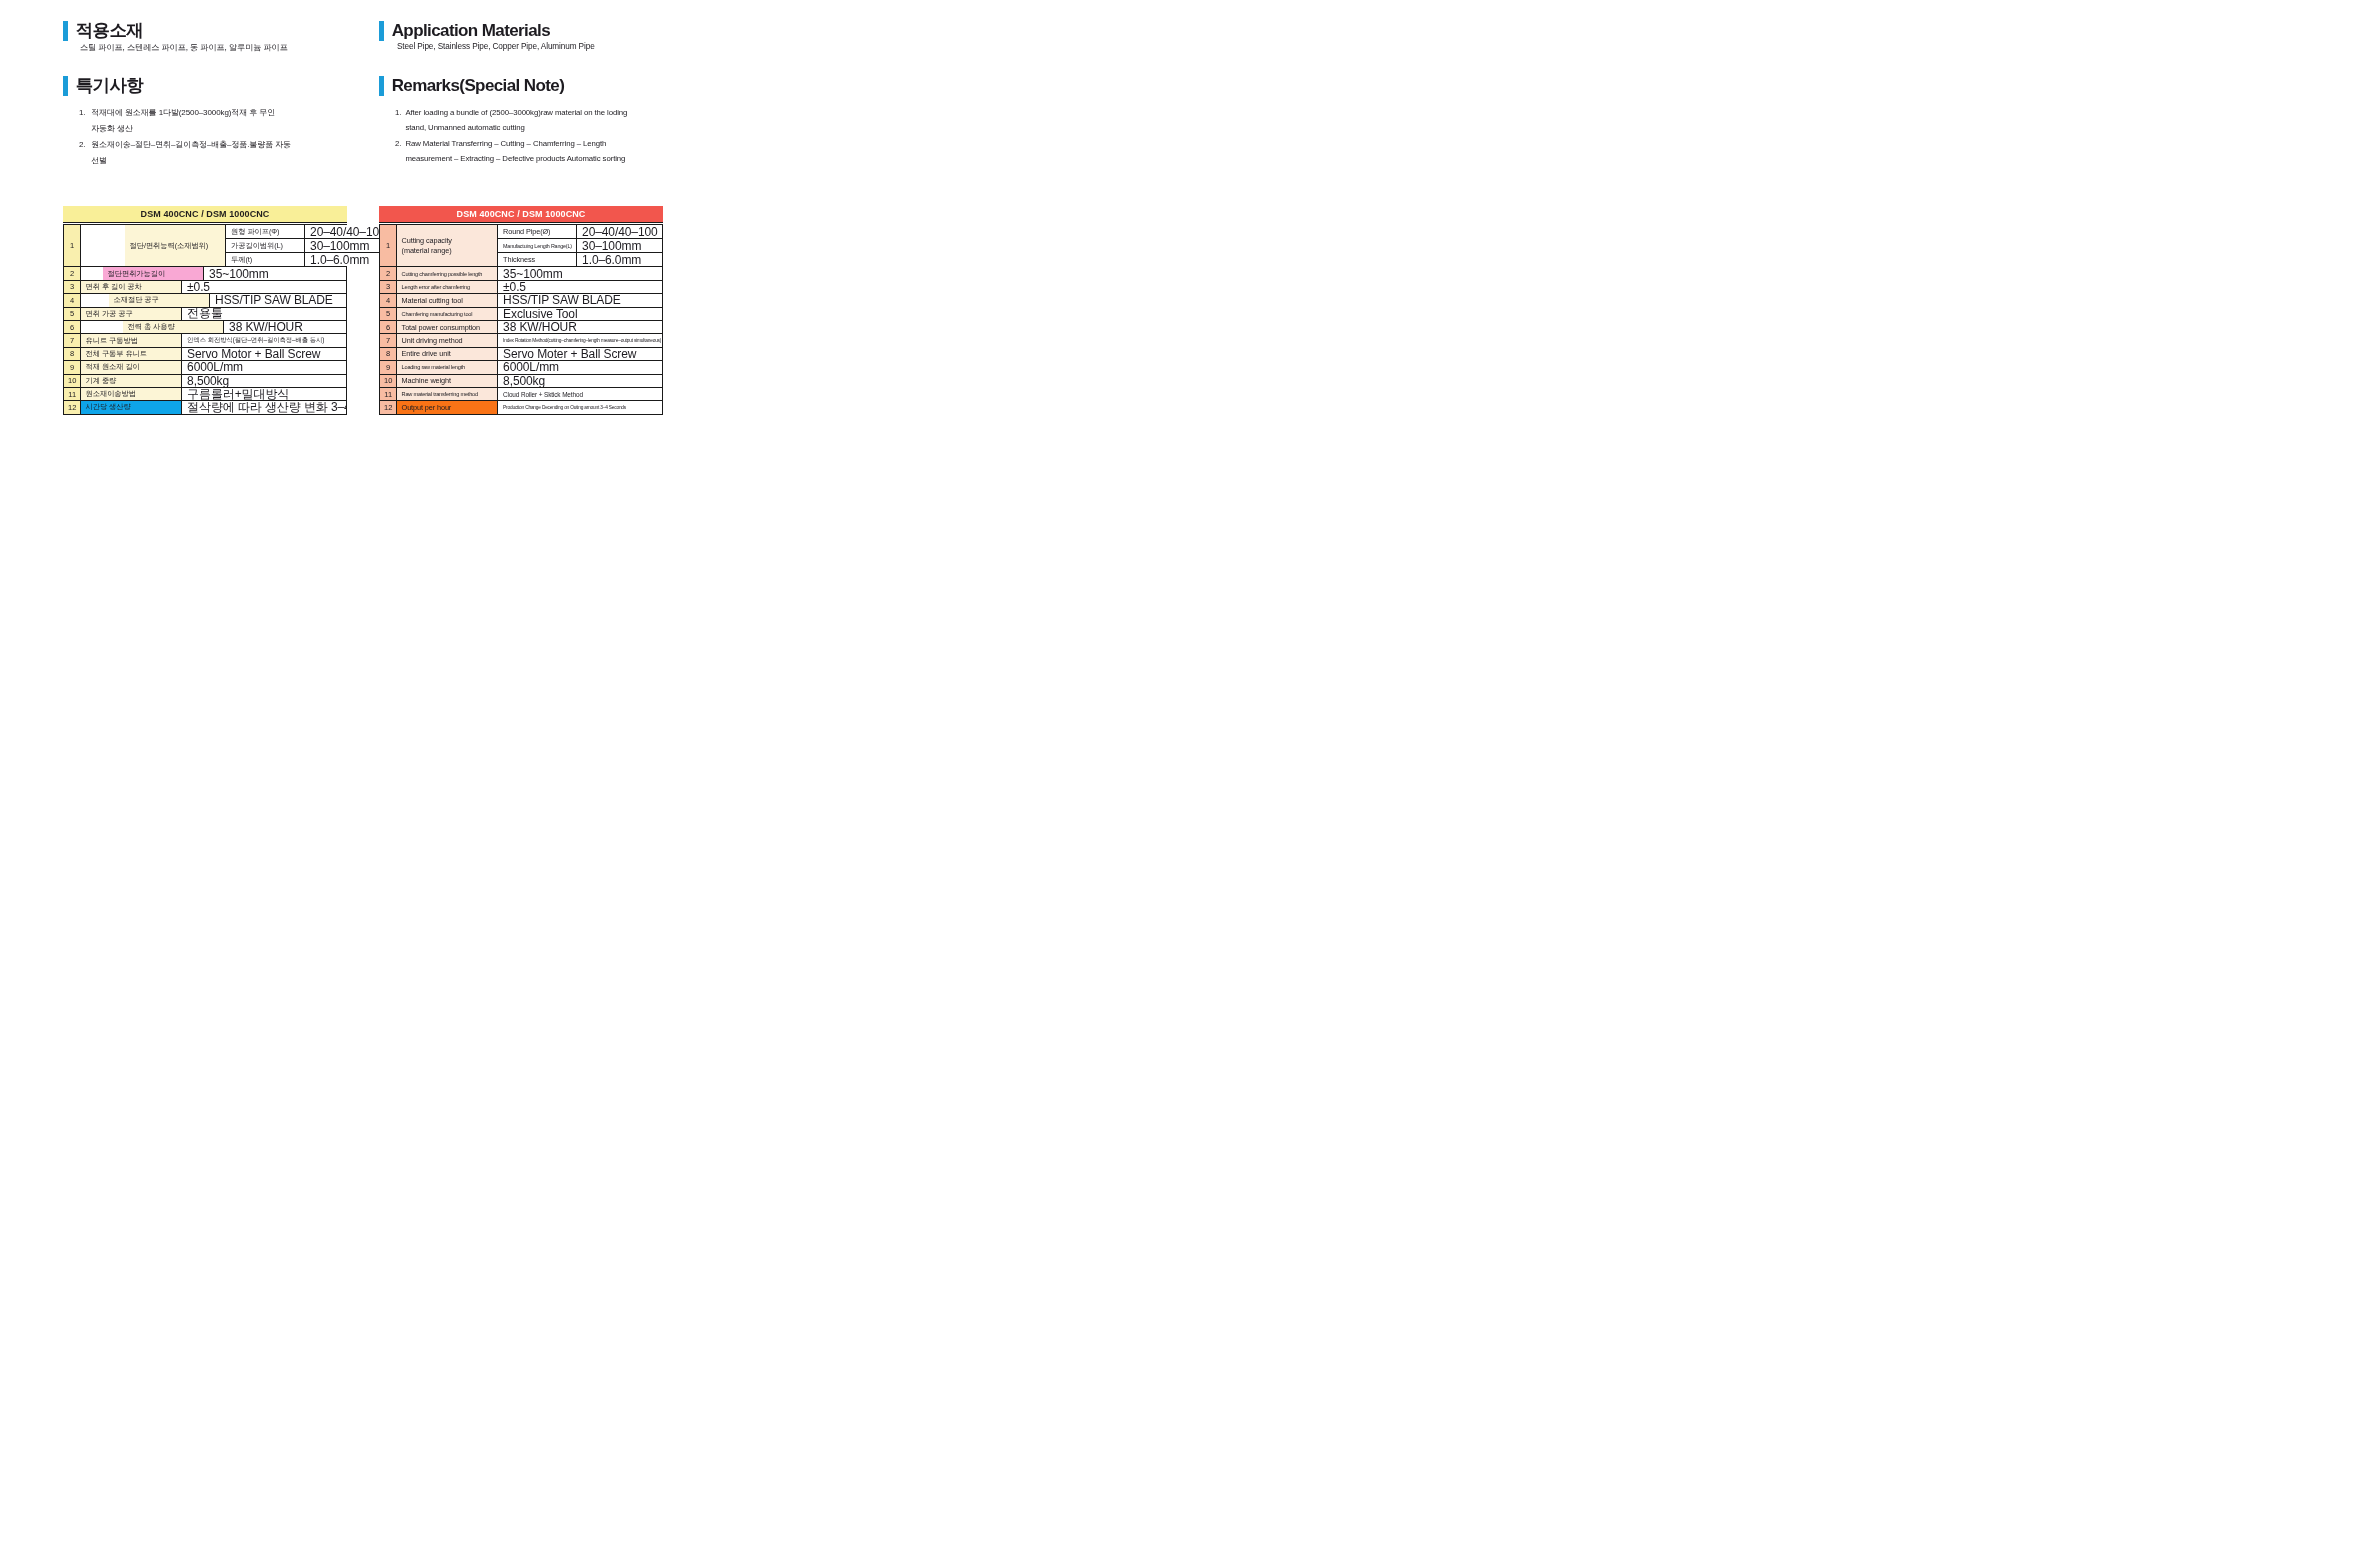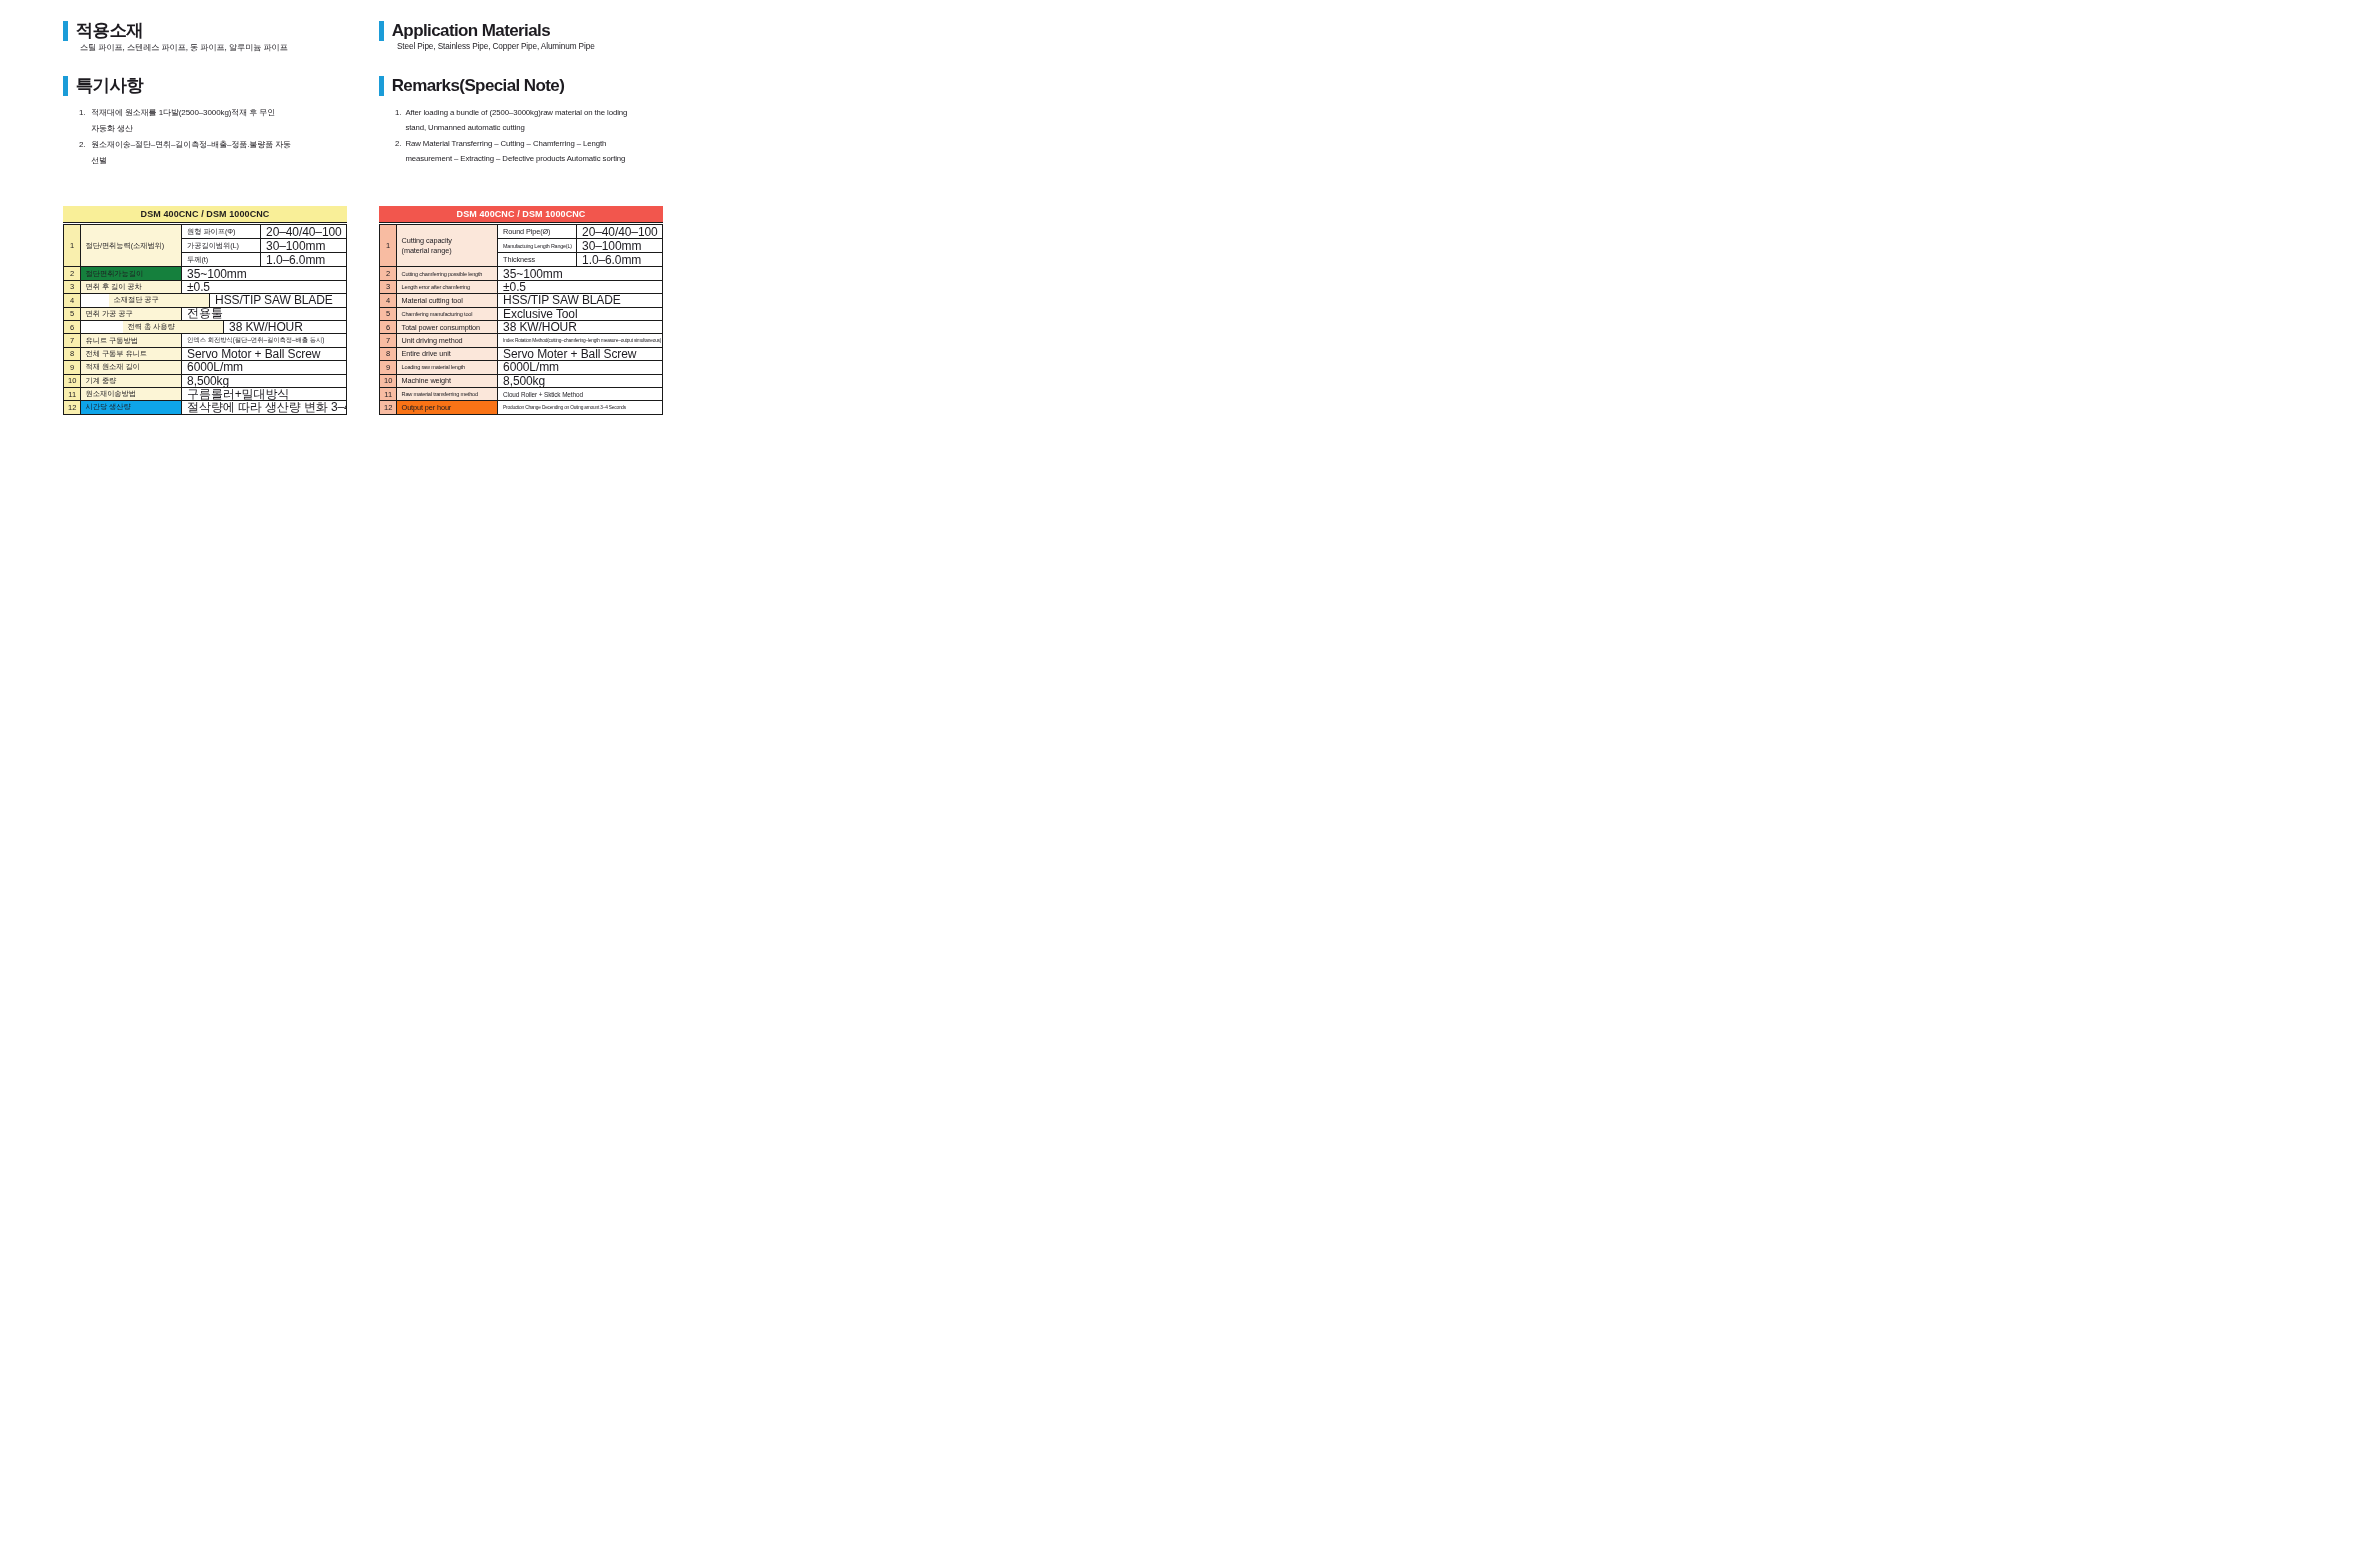--- a/index.html
+++ b/index.html
@@ -94,39 +94,39 @@
       <div class="l2">measurement – Extracting – Defective products Automatic sorting</div>
     </div>
   </div>
 
   <div class="spec-table" id="left-table" style="left: 63px; --line: #1a1a1a;">
       <div class="t-header" style="background: rgb(249, 239, 152); color: rgb(33, 30, 30);">DSM 400CNC / DSM 1000CNC</div>
       <div class="t-rule"></div>
       <div class="t-body">
         <div class="t-row1">
           <div class="cell c-num" style="background: rgb(249, 239, 174);">1</div>
-          <div class="cell c-label" style="background: rgb(252, 245, 214);">절단/면취능력(소재범위)</div>
+          <div class="cell c-label" style="background: rgb(252, 245, 214); margin-left: 44px;">절단/면취능력(소재범위)</div>
           <div class="subrows">
             <div class="subrow">
               <div class="cell c-sub">원형 파이프(Φ)</div>
               <div class="cell c-val">20–40/40–100</div>
             </div>
             <div class="subrow">
               <div class="cell c-sub">가공길이범위(L)</div>
               <div class="cell c-val">30–100mm</div>
             </div>
             <div class="subrow">
               <div class="cell c-sub">두께(t)</div>
               <div class="cell c-val">1.0–6.0mm</div>
             </div>
           </div>
         </div>
         <div class="t-row">
           <div class="cell c-num" style="background: rgb(249, 239, 174);">2</div>
-          <div class="cell c-label" style="background: #15803d;">절단면취가능길이</div>
+          <div class="cell c-label" style="background: #f9a8d4; margin-left: 22px;">절단면취가능길이</div>
           <div class="cell c-val">35~100mm</div>
         </div>
         <div class="t-row">
           <div class="cell c-num" style="background: rgb(249, 239, 174);">3</div>
           <div class="cell c-label" style="background: rgb(252, 245, 214);">면취 후 길이 공차</div>
           <div class="cell c-val">±0.5</div>
         </div>
         <div class="t-row">
           <div class="cell c-num" style="background: rgb(249, 239, 174);">4</div>
           <div class="cell c-label" style="background: rgb(252, 245, 214); margin-left: 28px;">소재절단 공구</div>

